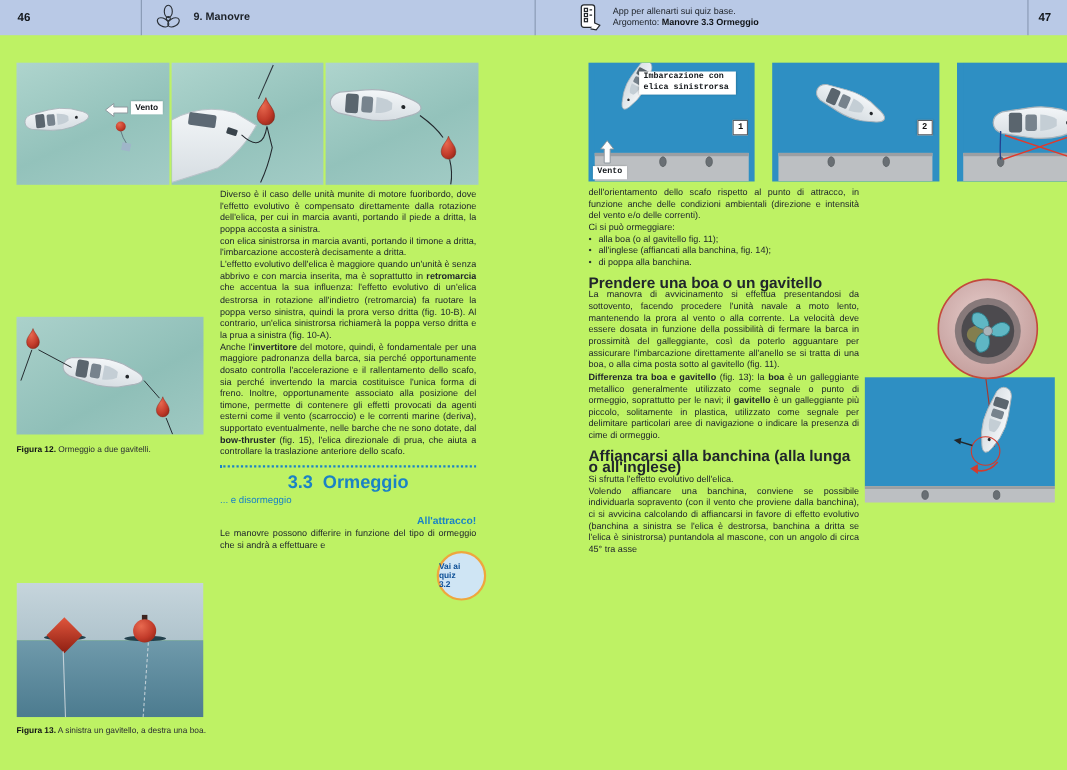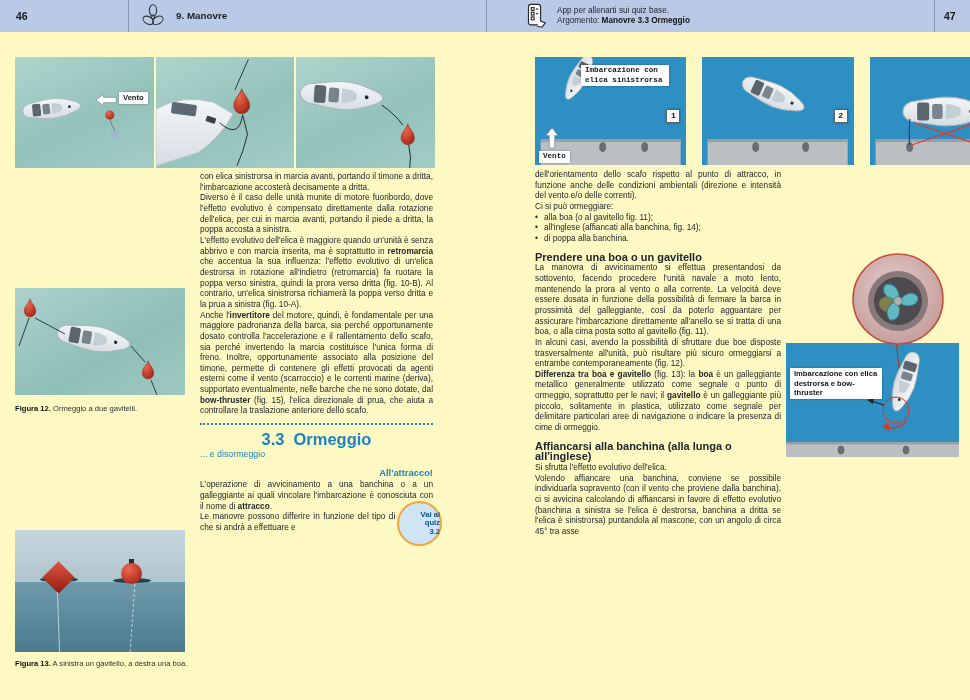--- a/index.html
+++ b/index.html
@@ -8,21 +8,21 @@
     --buoy-red:#c0392b;
     --badge-ring:#efa63d;
     --badge-fill:#cfe5f4;
     --water-blue:#2e8fc3;
     --water-aqua:#9cc9c3;
     --dock-gray:#bcbfc2;
   }
   html,body{margin:0;padding:0;}
   body{width:970px;height:700px;overflow:hidden;background:#fff;
        font-family:"Liberation Sans",sans-serif;color:#20262c;}
-  .spread{position:relative;width:970px;height:700px;background:#fef9c3;}
+  .spread{position:relative;width:970px;height:700px;background:#bef264;}
 
   
   .pagehead{position:absolute;left:0;top:0;width:970px;height:32px;background:var(--header-bg);}
   .ph-div{position:absolute;top:0;width:1px;height:32px;background:#5f6d88;opacity:.55;}
   .pagenum{position:absolute;top:10px;font-size:10.5px;font-weight:bold;color:#14181d;}
   .prop-ic{position:absolute;left:140px;top:3px;width:26px;height:26px;}
   .chapter{position:absolute;left:176px;top:10px;font-size:9.8px;font-weight:bold;color:#1c2128;}
   .phone-ic{position:absolute;left:521px;top:2px;width:28px;height:28px;}
   .app-note{position:absolute;left:557px;top:6px;font-size:8.2px;line-height:10px;color:#1c2128;}
   .app-note b{color:#0f1317;}
@@ -66,32 +66,32 @@
 
   
   .lcol{position:absolute;left:200px;top:172px;width:233px;height:522px;}
   .rcol{position:absolute;left:535px;top:170px;width:246px;height:524px;}
   .lcol,.rcol{font-size:8.25px;line-height:10.65px;text-align:justify;overflow:hidden;}
   .para{margin:0;}
   .bullets{margin:0;}
   .bullet{display:flex;}
   .bullet .dot{width:9px;flex:none;}
   .bullet .btxt{flex:1;text-align:justify;}
-  .h-bold{font-weight:bold;font-size:11px;margin:7px 0 1px;text-align:left;}
+  .h-bold{font-weight:bold;font-size:14px;margin:7px 0 1px;text-align:left;}
   .h-blue{color:var(--accent-blue);font-weight:bold;font-size:9.4px;margin:8px 0 2px;text-align:right;}
   .sec-head{color:var(--accent-blue);font-weight:bold;font-size:16.5px;line-height:18px;
             margin:5px 0 0;text-align:center;}
   .sec-head .sec-num{margin-right:9px;}
   .sec-sub{color:var(--accent-blue);font-size:8.8px;margin:1px 0 6px;text-align:left;}
   .dotline{border-top:2px dotted var(--accent-blue);margin:6px 0 4px;height:0;}
 
   
   .quizbadge{position:absolute;left:397px;top:501px;width:41px;height:41px;border-radius:50%;
              background:var(--badge-fill);border:2.5px solid var(--badge-ring);
-             display:flex;flex-direction:column;align-items:flex-end;justify-content:center;
+             display:flex;flex-direction:column;align-items:flex-start;justify-content:center;
              font-weight:bold;font-size:7.6px;line-height:8.2px;color:#0d4f96;text-align:center;}
 </style>
 </head>
 <body>
 
 <svg width="0" height="0" style="position:absolute" aria-hidden="true">
   <defs>
     <linearGradient id="hullg" x1="0" y1="0" x2="0" y2="1">
       <stop offset="0" stop-color="#f3f6f8"></stop>
         <stop offset="1" stop-color="#d6dde2"></stop>
@@ -220,29 +220,28 @@
     <div class="boa-cap"></div>
     <div class="boa-ball"></div>
     <div class="f13-line dash" style="left:117px;top:54px;height:68px;transform:rotate(4deg)"></div>
   </div>
   <div class="figcap" style="left:15px;top:658px;width:178px">
     <b>Figura 13.</b>
     <span>A sinistra un gavitello, a destra una boa.</span>
   </div>
 
   <div class="lcol">
+      <div class="para">Diverso è il caso delle unità munite di motore fuoribordo, dove l'effetto evolutivo è compensato direttamente dalla rotazione dell'elica, per cui in marcia avanti, portando il piede a dritta, la poppa accosta a sinistra.</div>
       <div class="para">con elica sinistrorsa in marcia avanti, portando il timone a dritta, l'imbarcazione accosterà decisamente a dritta.</div>
-      <div class="para">Diverso è il caso delle unità munite di motore fuoribordo, dove l'effetto evolutivo è compensato direttamente dalla rotazione dell'elica, per cui in marcia avanti, portando il piede a dritta, la poppa accosta a sinistra.</div>
       <div class="para">L'effetto evolutivo dell'elica è maggiore quando un'unità è senza abbrivo e con marcia inserita, ma è soprattutto in <b>retromarcia</b> che accentua la sua influenza: l'effetto evolutivo di un'elica destrorsa in rotazione all'indietro (retromarcia) fa ruotare la poppa verso sinistra, quindi la prora verso dritta (fig. 10-B). Al contrario, un'elica sinistrorsa richiamerà la poppa verso dritta e la prua a sinistra (fig. 10-A).</div>
       <div class="para">Anche l'<b>invertitore</b> del motore, quindi, è fondamentale per una maggiore padronanza della barca, sia perché opportunamente dosato controlla l'accelerazione e il rallentamento dello scafo, sia perché invertendo la marcia costituisce l'unica forma di freno. Inoltre, opportunamente associato alla posizione del timone, permette di contenere gli effetti provocati da agenti esterni come il vento (scarroccio) e le correnti marine (deriva), supportato eventualmente, nelle barche che ne sono dotate, dal <b>bow-thruster</b> (fig. 15), l'elica direzionale di prua, che aiuta a controllare la traslazione anteriore dello scafo.</div>
       <div class="dotline"></div>
       <div class="sec-head"><span class="sec-num">3.3</span><span class="sec-title">Ormeggio</span></div>
       <div class="sec-sub">... e disormeggio</div>
       <div class="h-blue">All'attracco!</div>
-      <div class="para">L'operazione di avvicinamento a una banchina o a un galleggiante ai quali vincolare l'imbarcazione è conosciuta con il nome di <b>attracco</b>.</div>
       <div class="para">Le manovre possono differire in funzione del tipo di ormeggio che si andrà a effettuare e</div>
     </div>
 
   <div class="quizbadge">
     <span>Vai ai</span>
     <span>quiz</span>
     <span>3.2</span>
   </div>
 
   <div class="rstrip">
@@ -308,21 +307,20 @@
           <span class="dot">•</span>
           <span class="btxt">all'inglese (affiancati alla banchina, fig. 14);</span>
         </div>
         <div class="bullet">
           <span class="dot">•</span>
           <span class="btxt">di poppa alla banchina.</span>
         </div>
       </div>
       <div class="h-bold">Prendere una boa o un gavitello</div>
       <div class="para">La manovra di avvicinamento si effettua presentandosi da sottovento, facendo procedere l'unità navale a moto lento, mantenendo la prora al vento o alla corrente. La velocità deve essere dosata in funzione della possibilità di fermare la barca in prossimità del galleggiante, così da poterlo agguantare per assicurare l'imbarcazione direttamente all'anello se si tratta di una boa, o alla cima posta sotto al gavitello (fig. 11).</div>
-      <div class="para">In alcuni casi, avendo la possibilità di sfruttare due boe disposte trasversalmente all'unità, può risultare più sicuro ormeggiarsi a entrambe contemporaneamente (fig. 12).</div>
       <div class="para"><b>Differenza tra boa e gavitello</b> (fig. 13): la <b>boa</b> è un galleggiante metallico generalmente utilizzato come segnale o punto di ormeggio, soprattutto per le navi; il <b>gavitello</b> è un galleggiante più piccolo, solitamente in plastica, utilizzato come segnale per delimitare particolari aree di navigazione o indicare la presenza di cime di ormeggio.</div>
       <div class="h-bold">Affiancarsi alla banchina (alla lunga o all'inglese)</div>
       <div class="para">Si sfrutta l'effetto evolutivo dell'elica.</div>
       <div class="para">Volendo affiancare una banchina, conviene se possibile individuarla sopravento (con il vento che proviene dalla banchina), ci si avvicina calcolando di affiancarsi in favore di effetto evolutivo (banchina a sinistra se l'elica è destrorsa, banchina a dritta se l'elica è sinistrorsa) puntandola al mascone, con un angolo di circa 45° tra asse</div>
     </div>
 
 
   <div class="fig15">
     <svg class="fillsvg" viewBox="0 0 173 207">
       <rect x="0" y="93" width="173" height="99" fill="#2e8fc3"></rect>
@@ -338,17 +336,16 @@
       <path d="M121 170 Q112 181 100 177" stroke="#d23b2e" stroke-width="1.4" fill="none"></path>
       <polygon points="103,181 96,176 103,172" fill="#d23b2e"></polygon>
       <path d="M98 155 L85 151" stroke="#22262a" stroke-width="1.2" fill="none"></path>
       <polygon points="87,154 81,150 88,148" fill="#22262a"></polygon>
       <circle cx="112" cy="49" r="45" fill="url(#pinkg)" stroke="#c34a3c" stroke-width="1.5"></circle>
       <circle cx="112" cy="51" r="30" fill="#87797a"></circle>
       <circle cx="112" cy="51" r="24" fill="#4c4a4e"></circle>
       <ellipse cx="103" cy="54" rx="10" ry="8" fill="#b0a94e" opacity="0.55"></ellipse>
       <use href="#prop3" x="92" y="31" width="40" height="40"></use>
     </svg>
-    <span class="wlabel" style="left:4px;top:118px;width:84px">Imbarcazione con elica destrorsa e bow-thruster</span>
   </div>
 
 
 </div>
 
 </body></html>

